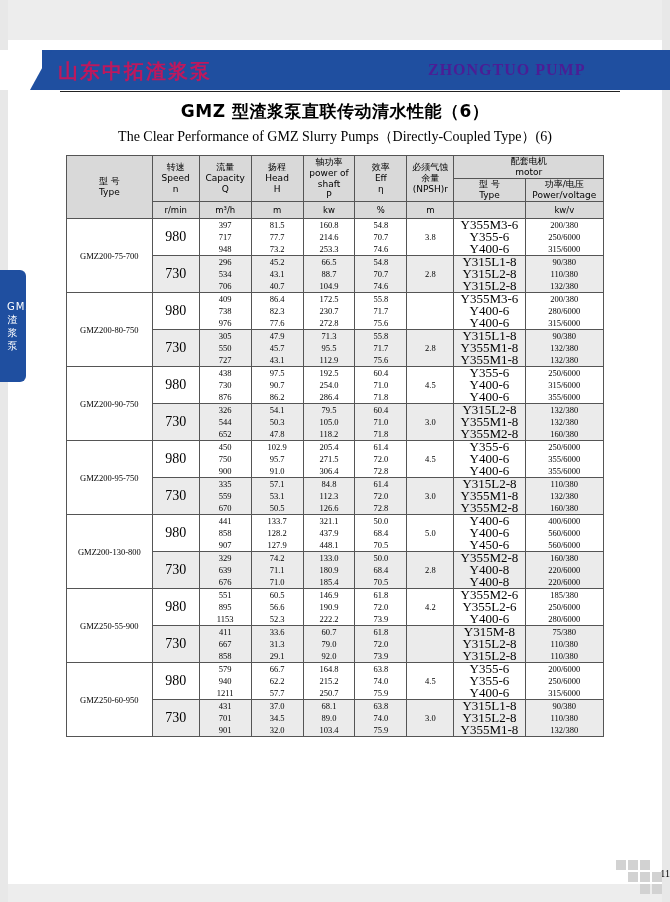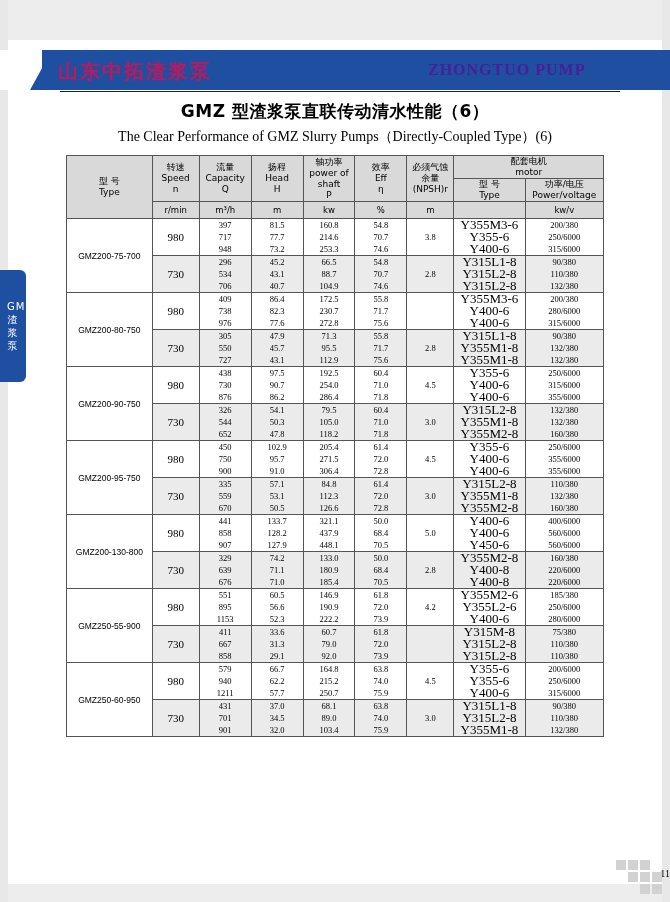--- a/index.html
+++ b/index.html
@@ -81,25 +81,25 @@
   thead td{
     background:#d9d9d9;
     font-family:"DejaVu Sans", sans-serif;
     font-size:9px;line-height:11px;
     padding:2px 1px;
   }
   thead td.unit{
     height:16px;font-size:8.5px;
   }
   td.model{
-    font-family:Liberation Sans, sans-serif;
+    font-family:Liberation Serif, serif;
     font-size:8.5px;
     width:70px;
   }
-  td.speed{width:38px;font-size:11px;margin-top:28px;}
+  td.speed{width:38px;font-size:14px;margin-top:28px;}
   td.numcell{font-size:8.5px;line-height:12px;width:42px;}
   td.npsh{width:38px;font-size:8.5px;}
   td.mtype{width:58px;font-size:13px;line-height:12px;}
   td.mpv{width:62px;font-size:8.5px;line-height:12px;}
   tr.shade td{background:#ebebeb;}
   
   .page-no{
     position:absolute;top:868px;left:0;width:670px;text-align:right;
     font-family:"Liberation Serif", serif;font-size:10px;
   }

